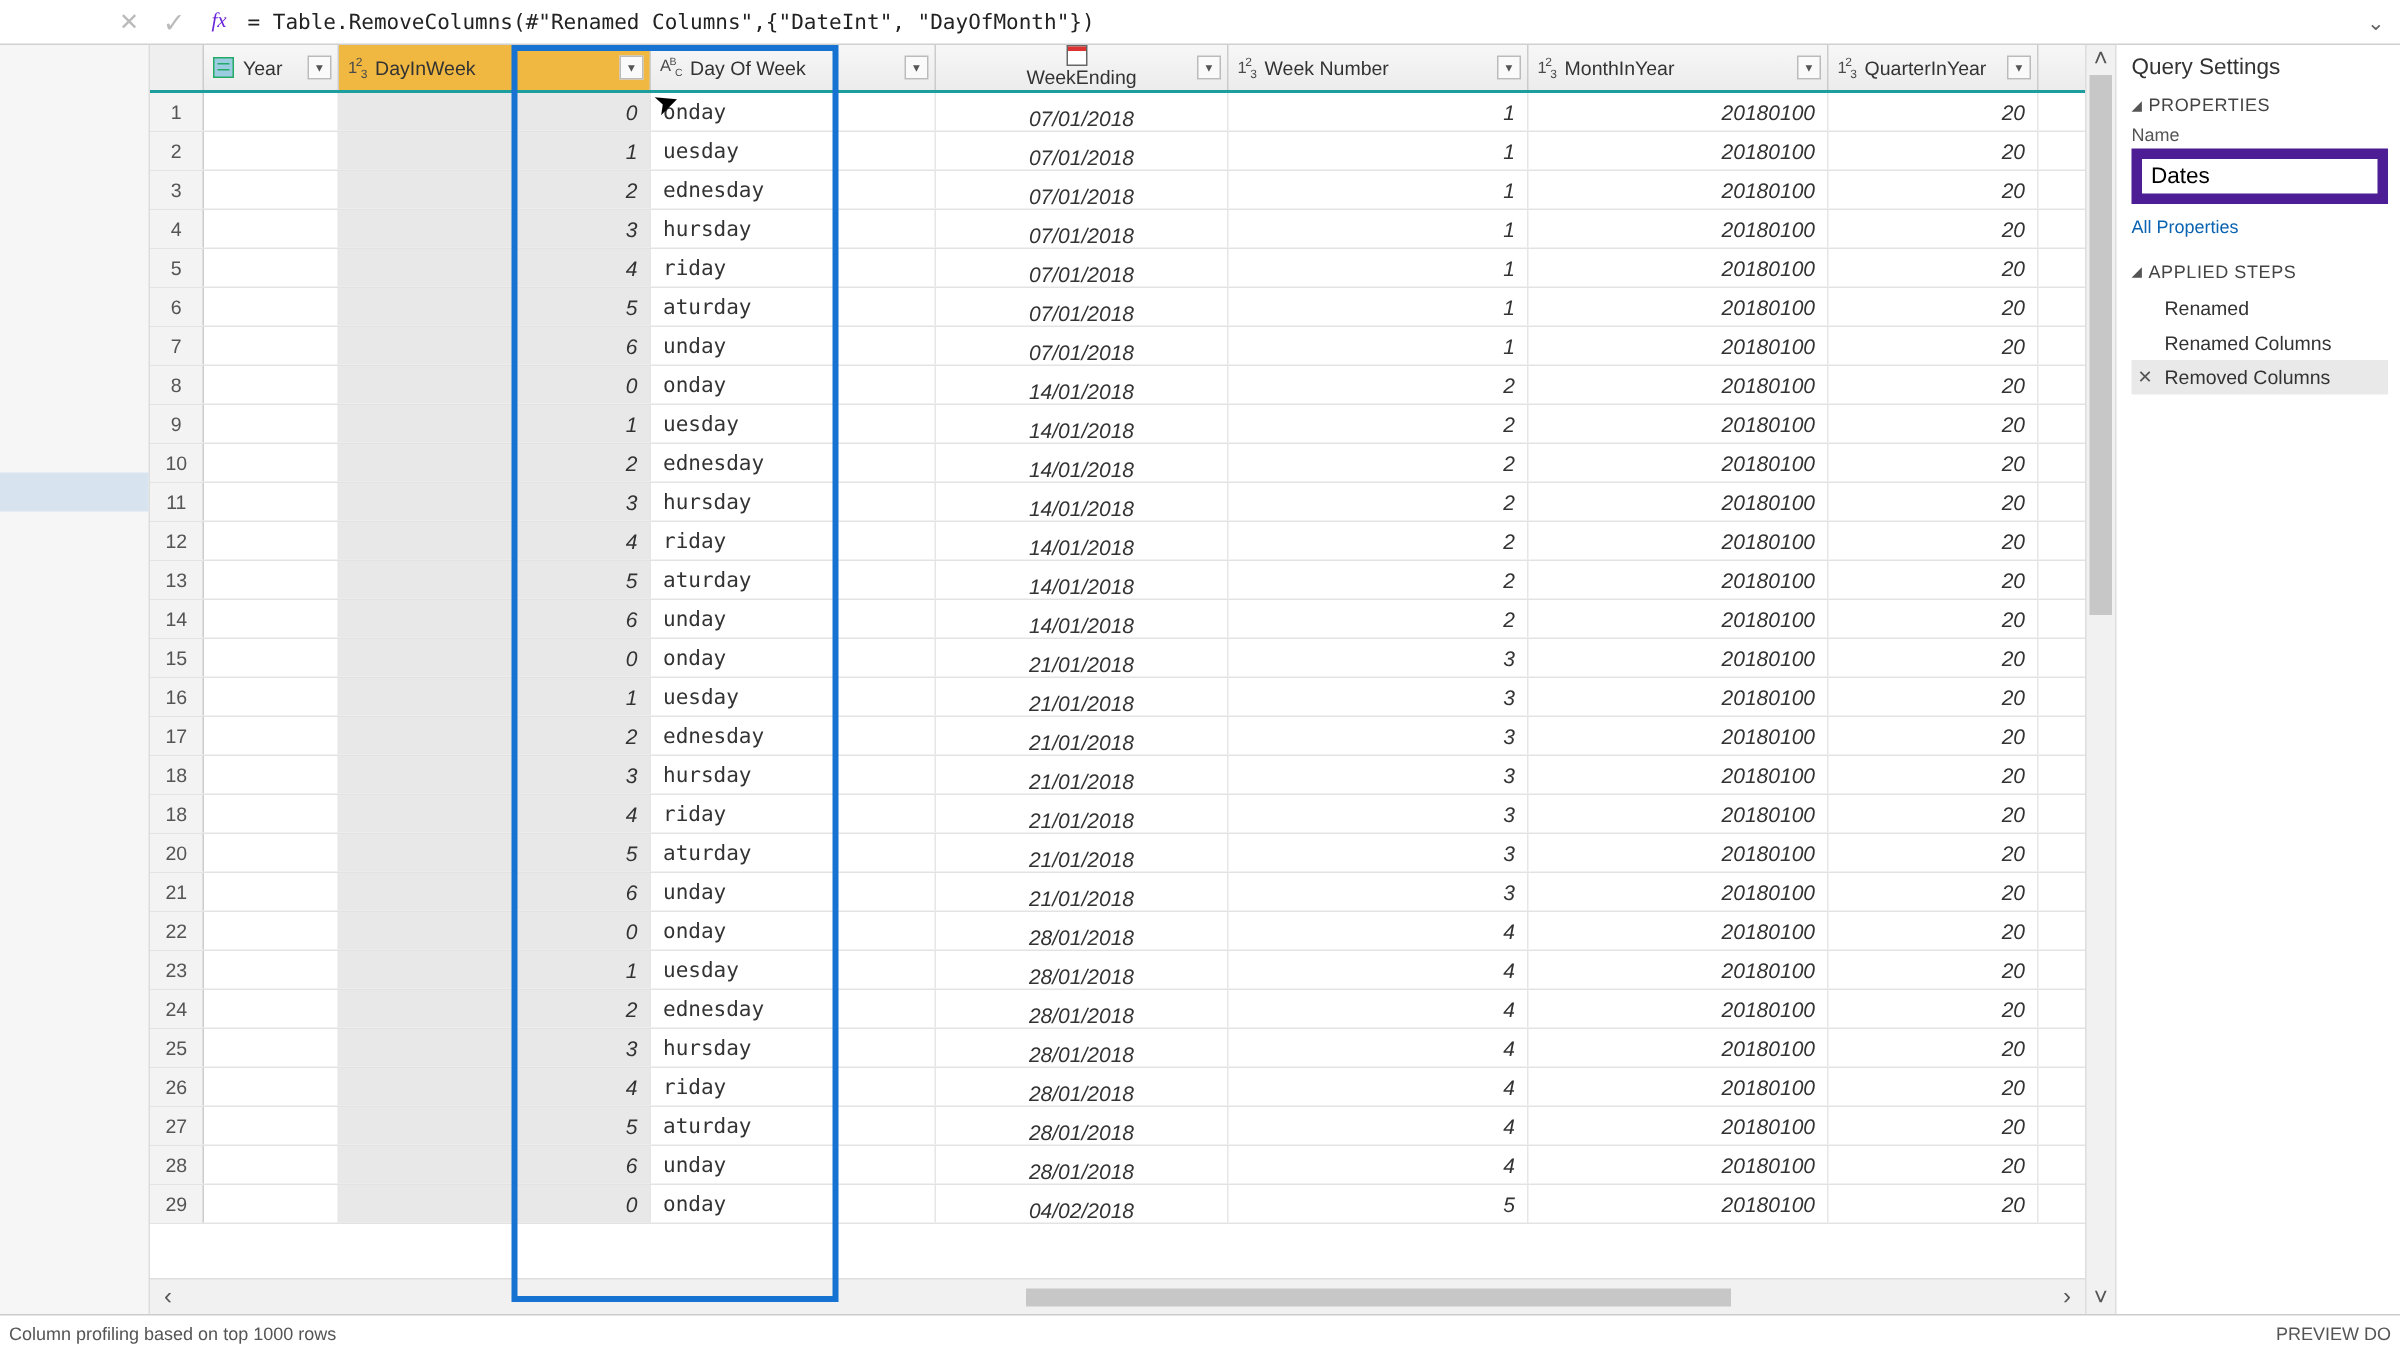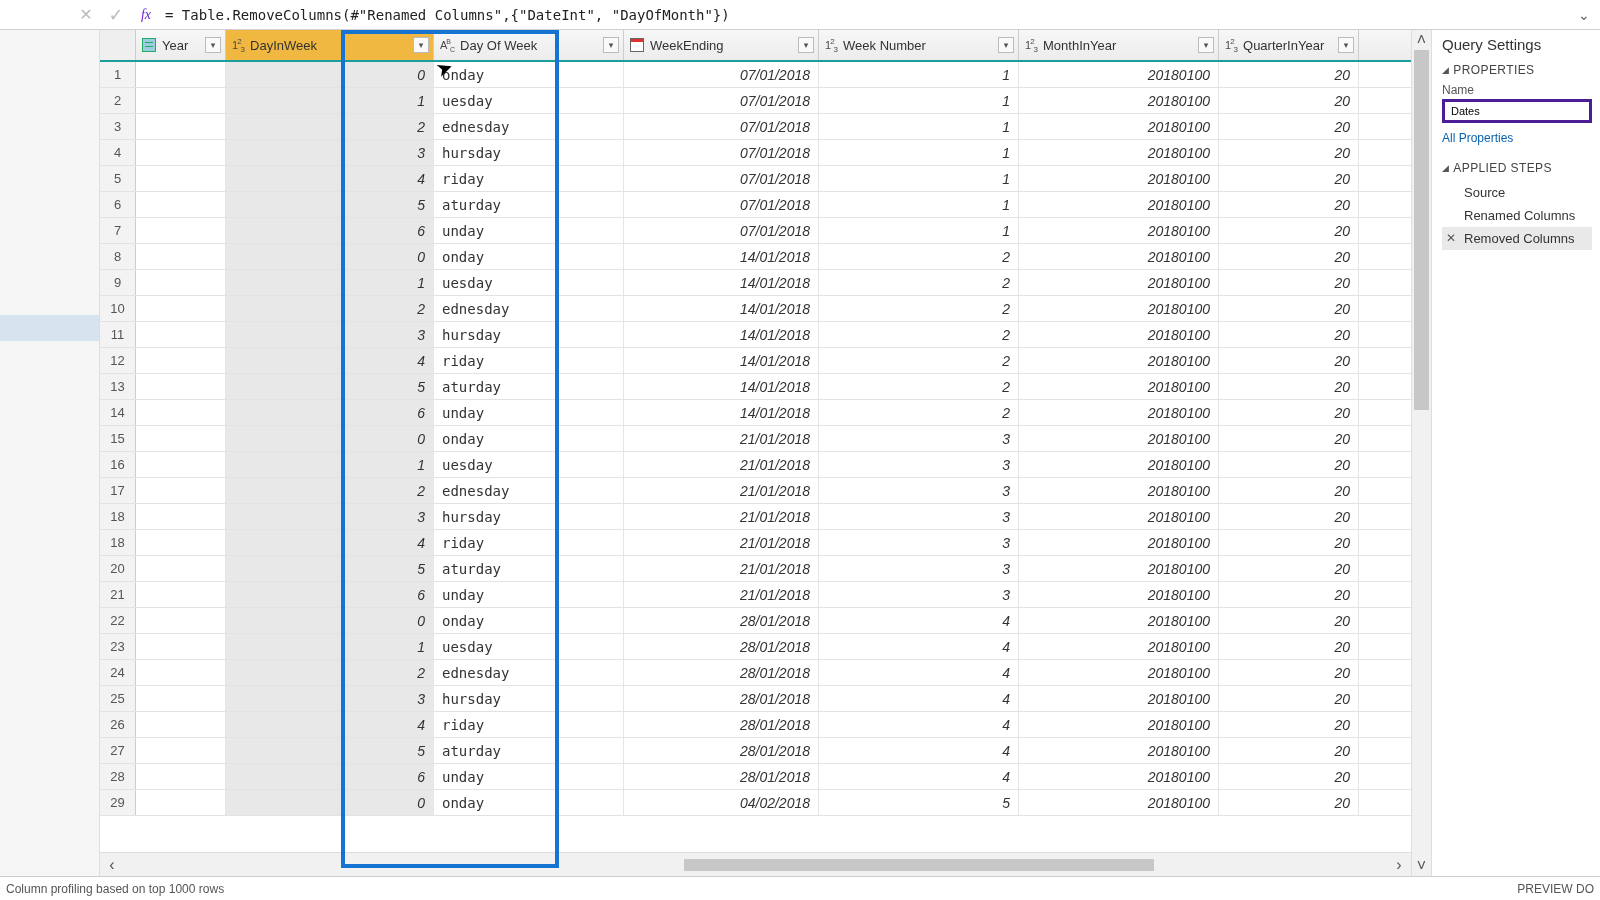--- a/index.html
+++ b/index.html
@@ -67,44 +67,44 @@
   .cell { display:flex; align-items:center; padding:0 8px; border-right:1px solid #e6e6e6; white-space:nowrap; overflow:hidden;}
   .cell.num { justify-content:flex-end; font-style:italic; color:#333;}
   .cell.date{ justify-content:flex-end; font-style:italic; color:#333;}
   .cell.txt { font-family: Consolas, monospace; color:#333; }
   .col-sel-bg { background:#e8e8e8; }
 
   
   .w-year { width: 90px; }
   .w-dayinweek { width: 208px; }
   .w-dayofweek { width: 190px; }
-  .w-weekending { width: 195px; }
+  .w-weekending { width: 195px; flex-direction: column; }
   .w-weeknum { width: 200px; }
   .w-monthyear { width: 200px; }
   .w-qtr { width: 140px; }
 
   
   .vscroll { width:20px; background:#f1f1f1; border-left:1px solid #ddd; display:flex; flex-direction:column; align-items:center;}
   .vscroll .arr { height:20px; width:100%; display:flex; align-items:center; justify-content:center; color:#555; cursor:pointer;}
   .vscroll .track { flex:1; width:100%; position:relative;}
   .vscroll .thumb { position:absolute; left:2px; right:2px; top:0; height:360px; background:#c7c7c7;}
 
   
   .hscroll { height: 24px; display:flex; align-items:center; background:#f1f1f1; border-top:1px solid #ddd;}
   .hscroll .arr { width:24px; text-align:center; color:#555; cursor:pointer; font-size:16px;}
   .hscroll .track { flex:1; height:14px; position:relative;}
   .hscroll .thumb { position:absolute; top:1px; height:12px; left:560px; width:470px; background:#c7c7c7;}
 
   
-  .right-panel { width:169px; border-left:1px solid #ddd; padding: 6px 8px 0 10px; font-size:13px; color:#333; }
+  .right-panel { width:190px; border-left:1px solid #ddd; padding: 6px 8px 0 10px; font-size:13px; color:#333; }
   .rp-title { font-size:15px; color:#333; margin-bottom:10px;}
   .rp-sec { font-size:12px; letter-spacing:0.4px; color:#444; margin:6px 0 4px; display:flex; align-items:center; gap:4px;}
   .rp-sec::before { content:"◢"; font-size:9px; color:#555; transform: rotate(0deg);}
   .rp-label { font-size:12px; color:#555; margin-top:6px;}
-  .rp-input { width:100%; border:3px solid #4c1d95; padding:3px 6px; font-size:11px; margin-top:2px;}
+  .rp-input { width:100%; border:7px solid #4c1d95; padding:3px 6px; font-size:15px; margin-top:2px;}
   .rp-link { color:#0a63b0; font-size:12px; margin-top:8px; display:block; cursor:pointer;}
   .steps { margin-top:6px;}
   .step { padding:4px 4px 4px 22px; font-size:13px; position:relative; cursor:pointer;}
   .step.sel { background:#e9e9e9; }
   .step .x { position:absolute; left:4px; top:4px; font-size:12px; color:#555;}
 
   
   .status { height: 24px; border-top:1px solid #ccc; display:flex; align-items:center;
     font-size:12px; color:#555; padding:0 6px; justify-content:space-between;gap:38px;}
 </style>
@@ -478,21 +478,21 @@
     </div>
 
     <div class="right-panel">
       <div class="rp-title">Query Settings</div>
       <div class="rp-sec">PROPERTIES</div>
       <div class="rp-label">Name</div>
       <input class="rp-input" value="Dates" style="">
       <a class="rp-link">All Properties</a>
       <div class="rp-sec" style="margin-top:16px;">APPLIED STEPS</div>
       <div class="steps" id="steps">
-          <div class="step"><span>Source</span></div>
+          <div class="step"><span>Renamed</span></div>
           <div class="step"><span>Renamed Columns</span></div>
           <div class="step sel"><span class="x">✕</span><span>Removed Columns</span></div>
         </div>
     </div>
   </div>
 
   <div class="status">
     <span>Column profiling based on top 1000 rows</span>
     <span>PREVIEW DO</span>
   </div>

